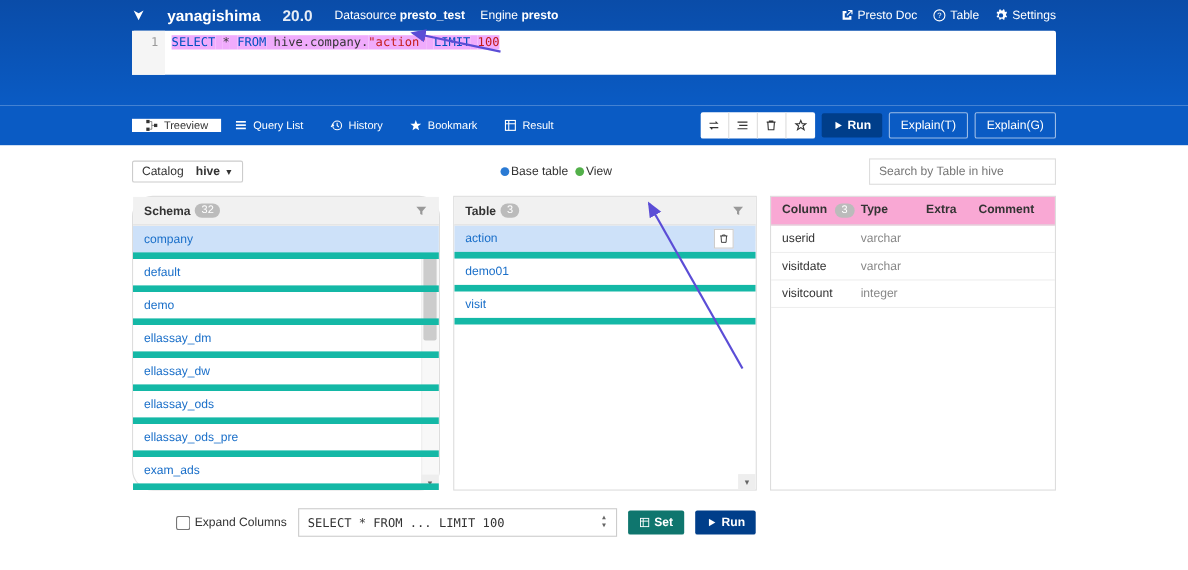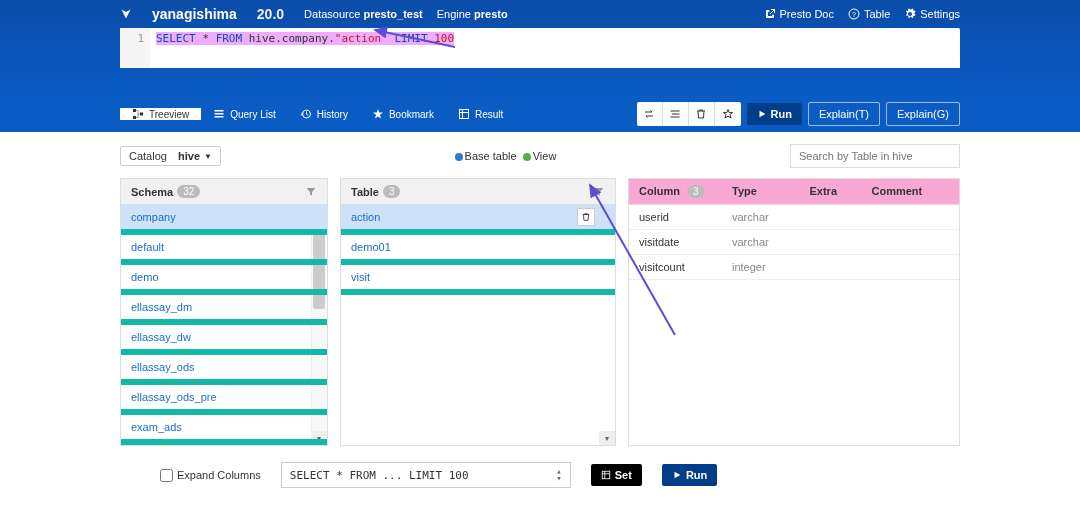--- a/index.html
+++ b/index.html
@@ -34,21 +34,21 @@
 .main { padding: 12px 120px; }
 .toprow { display: flex; align-items: center; margin-bottom: 10px; }
 .catalog-sel { border: 1px solid #ccc; border-radius: 2px; padding: 3px 8px; font-size: 11px; display: flex; align-items: center; gap: 4px; cursor: pointer; }
 .legend { flex: 1; text-align: center; font-size: 11px; }
 .dot { display: inline-block; width: 8px; height: 8px; border-radius: 50%; margin-right: 2px; vertical-align: middle; }
 .dot.blue { background: #2a7ad4; }
 .dot.green { background: #53b04a; }
 .search { border: 1px solid #ddd; padding: 5px 8px; font-size: 11px; width: 170px; }
 .panels { display: flex; gap: 12px; }
 .panel { border: 1px solid #ddd; }
-.panel.schema { width: 208px; }
+.panel.schema { width: 280px; border-radius: 19px; }
 .panel.table { width: 276px; }
 .panel.column { flex: 1; }
 .panel-hd { background: #f1f1f1; padding: 6px 10px; font-size: 11px; font-weight: 700; display: flex; align-items: center; border-bottom: 1px solid #ddd; position: relative; }
 .badge { display: inline-block; background: #bbb; color: #fff; border-radius: 8px; padding: 1px 6px; font-size: 10px; margin-left: 4px; font-weight: 400; }
 .filter-icon { margin-left: auto; color: #999; cursor: pointer; }
 .list { height: 240px; overflow-y: auto; position: relative; }
 .scrollbar-fake { position: absolute; right: 0; top: 0; bottom: 0; width: 16px; background: #f8f8f8; border-left: 1px solid #eee; }
 .scroll-thumb { position: absolute; right: 2px; width: 12px; background: #ccc; border-radius: 2px; }
 .arrow-btn { position: absolute; right: 0; width: 16px; height: 14px; background: #eee; display: flex; align-items: center; justify-content: center; font-size: 8px; color: #666; cursor: pointer; }
 .list-item { padding: 6px 10px; font-size: 11px; border-bottom: 6px solid #14b8a6; cursor: pointer; color: #1a6fc9; position: relative; }
@@ -57,21 +57,21 @@
 .colhdr { display: flex; background: #f9a8d4; padding: 6px 10px; font-size: 11px; font-weight: 700; border-bottom: 1px solid #ddd; }
 .colhdr > div:nth-child(1) { flex: 1.2; }
 .colhdr > div:nth-child(2) { flex: 1; }
 .colhdr > div:nth-child(3) { flex: 0.8; }
 .colhdr > div:nth-child(4) { flex: 1; }
 .colrow { display: flex; padding: 6px 10px; font-size: 11px; border-bottom: 1px solid #eee; }
 .colrow > div:nth-child(1) { flex: 1.2; color: #333; }
 .colrow > div:nth-child(2) { flex: 1; color: #888; }
 .colrow > div:nth-child(3) { flex: 0.8; color: #888; }
 .colrow > div:nth-child(4) { flex: 1; color: #888; }
-.bottom-bar { display: flex; align-items: center; gap: 20px; margin-top: 16px; margin-left: 40px; }
+.bottom-bar { display: flex; align-items: center; gap: 10px; margin-top: 16px; margin-left: 40px; }
 .checkbox-wrap { display: flex; align-items: center; gap: 4px; font-size: 11px; }
 .select-wide { border: 1px solid #ccc; padding: 5px 8px; width: 290px; font-size: 11px; font-family: Menlo, Consolas, monospace; display: flex; align-items: center; justify-content: space-between; cursor: pointer; }
 .updown { font-size: 9px; line-height: 7px; color: #666; }
 svg { display: block; }
 .arrow-annotation { position: absolute; pointer-events: none; }
 </style>
 </head>
 <body>
 
 <div class="header-bg">
@@ -287,21 +287,21 @@
 
   <div class="bottom-bar">
     <label class="checkbox-wrap">
       <input type="checkbox" style=""> 
         <span>Expand Columns</span>
     </label>
     <div class="select-wide">
       <span>SELECT * FROM ... LIMIT 100</span>
       <span class="updown">▴<br>▾</span>
     </div>
-    <button class="btn btn-primary" style="background:#000000">
+    <button class="btn btn-primary" style="background:#0f766e">
       <svg width="10" height="10" viewBox="0 0 24 24" fill="none" stroke="#fff" stroke-width="2">
           <rect x="3" y="3" width="18" height="18"></rect>
           <path d="M3 9h18M9 3v18"></path>
         </svg>
       <span>Set</span>
     </button>
     <button class="btn btn-primary">
       <svg width="10" height="10" viewBox="0 0 24 24" fill="#fff">
           <path d="M6 4l14 8-14 8z"></path>
         </svg>

